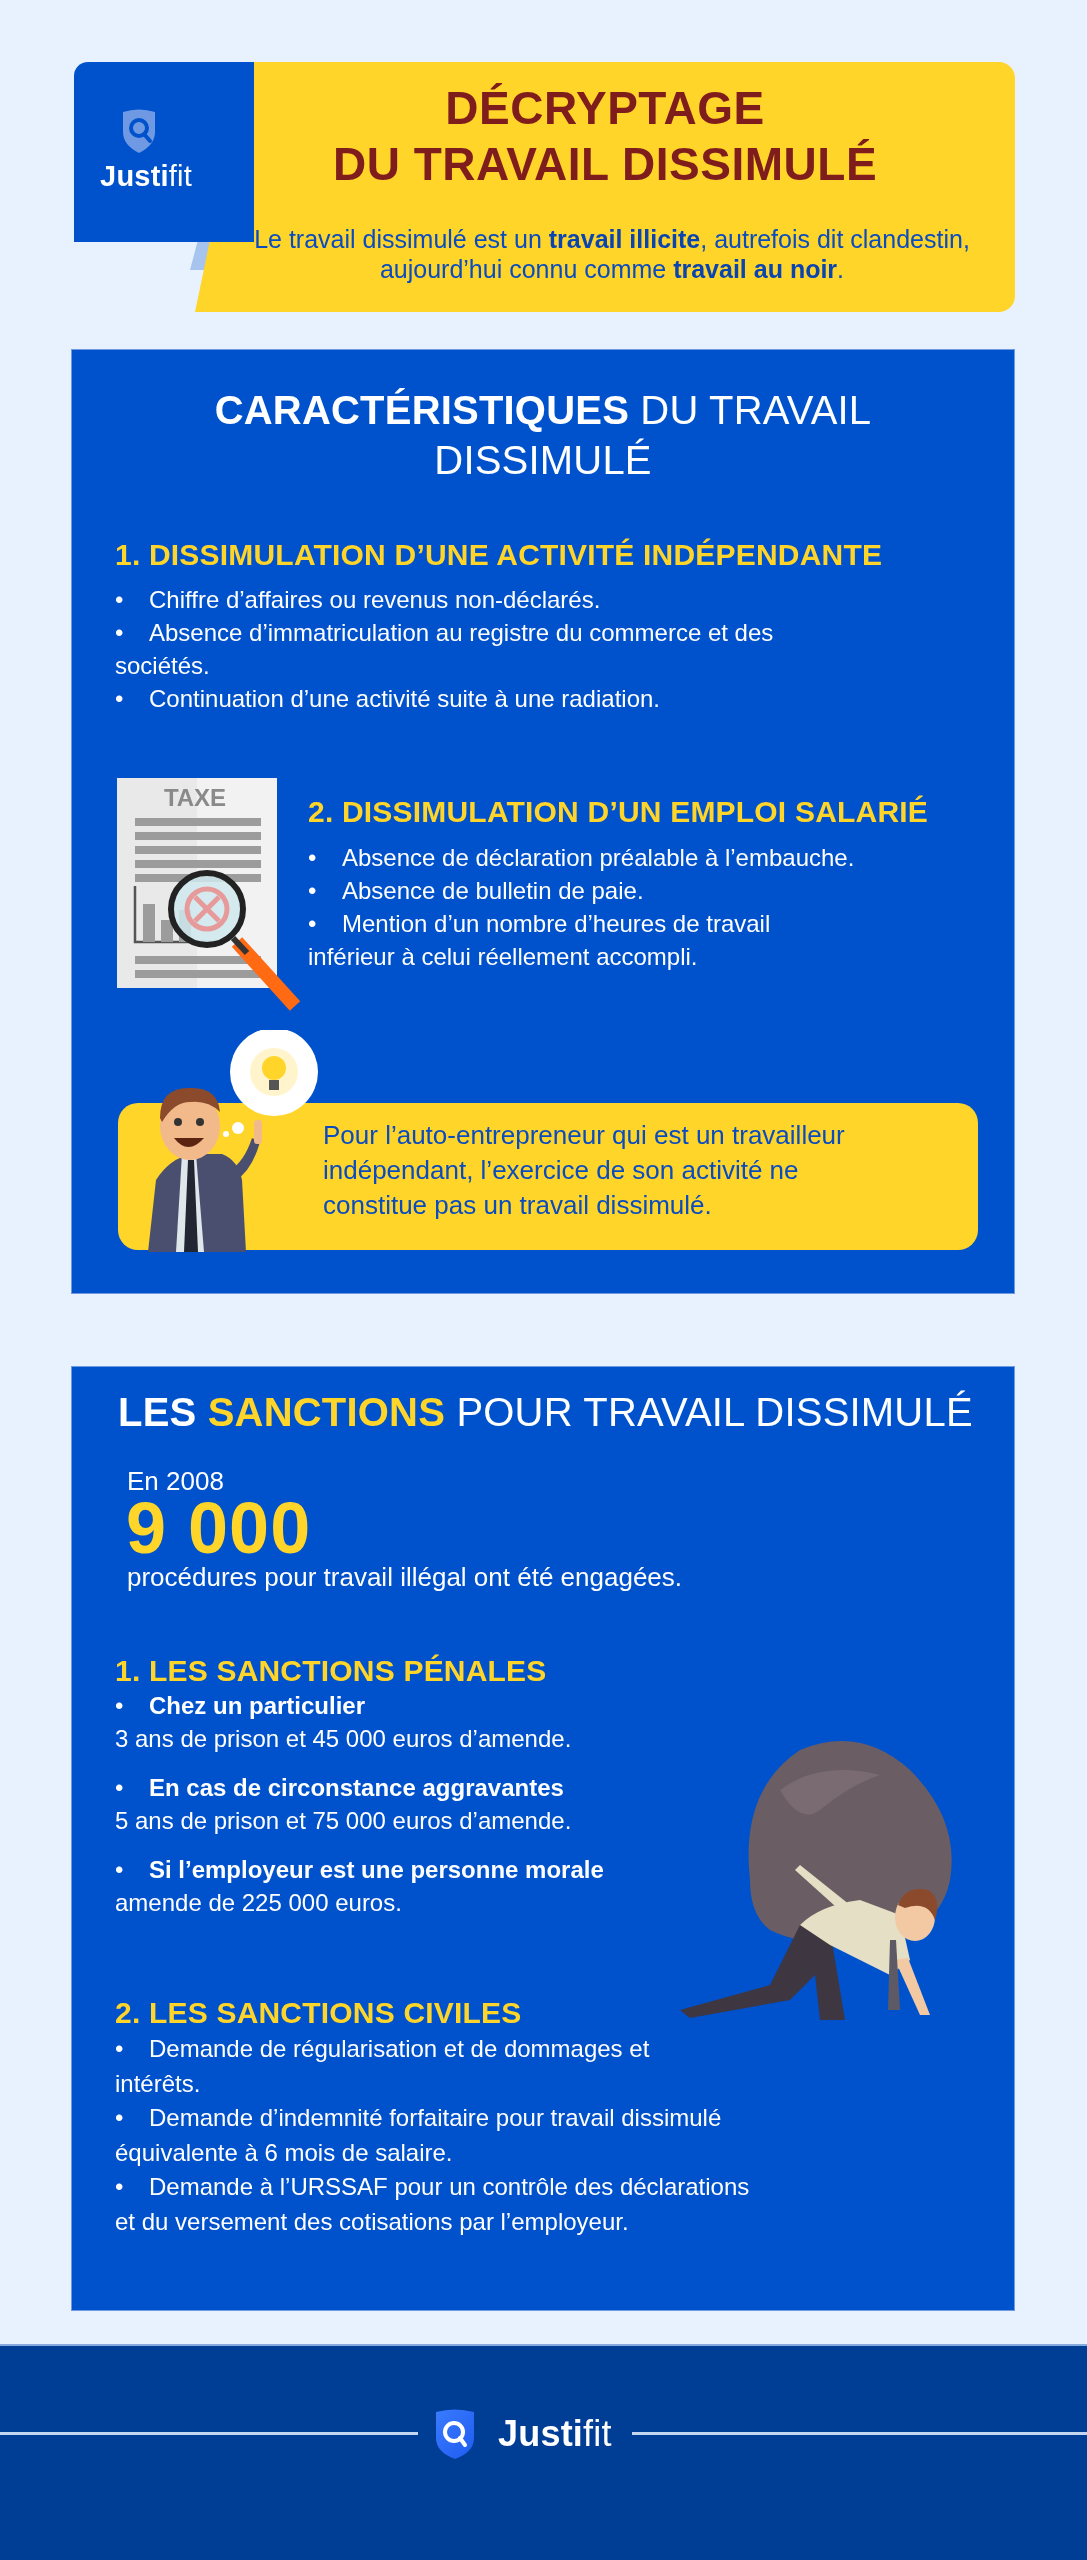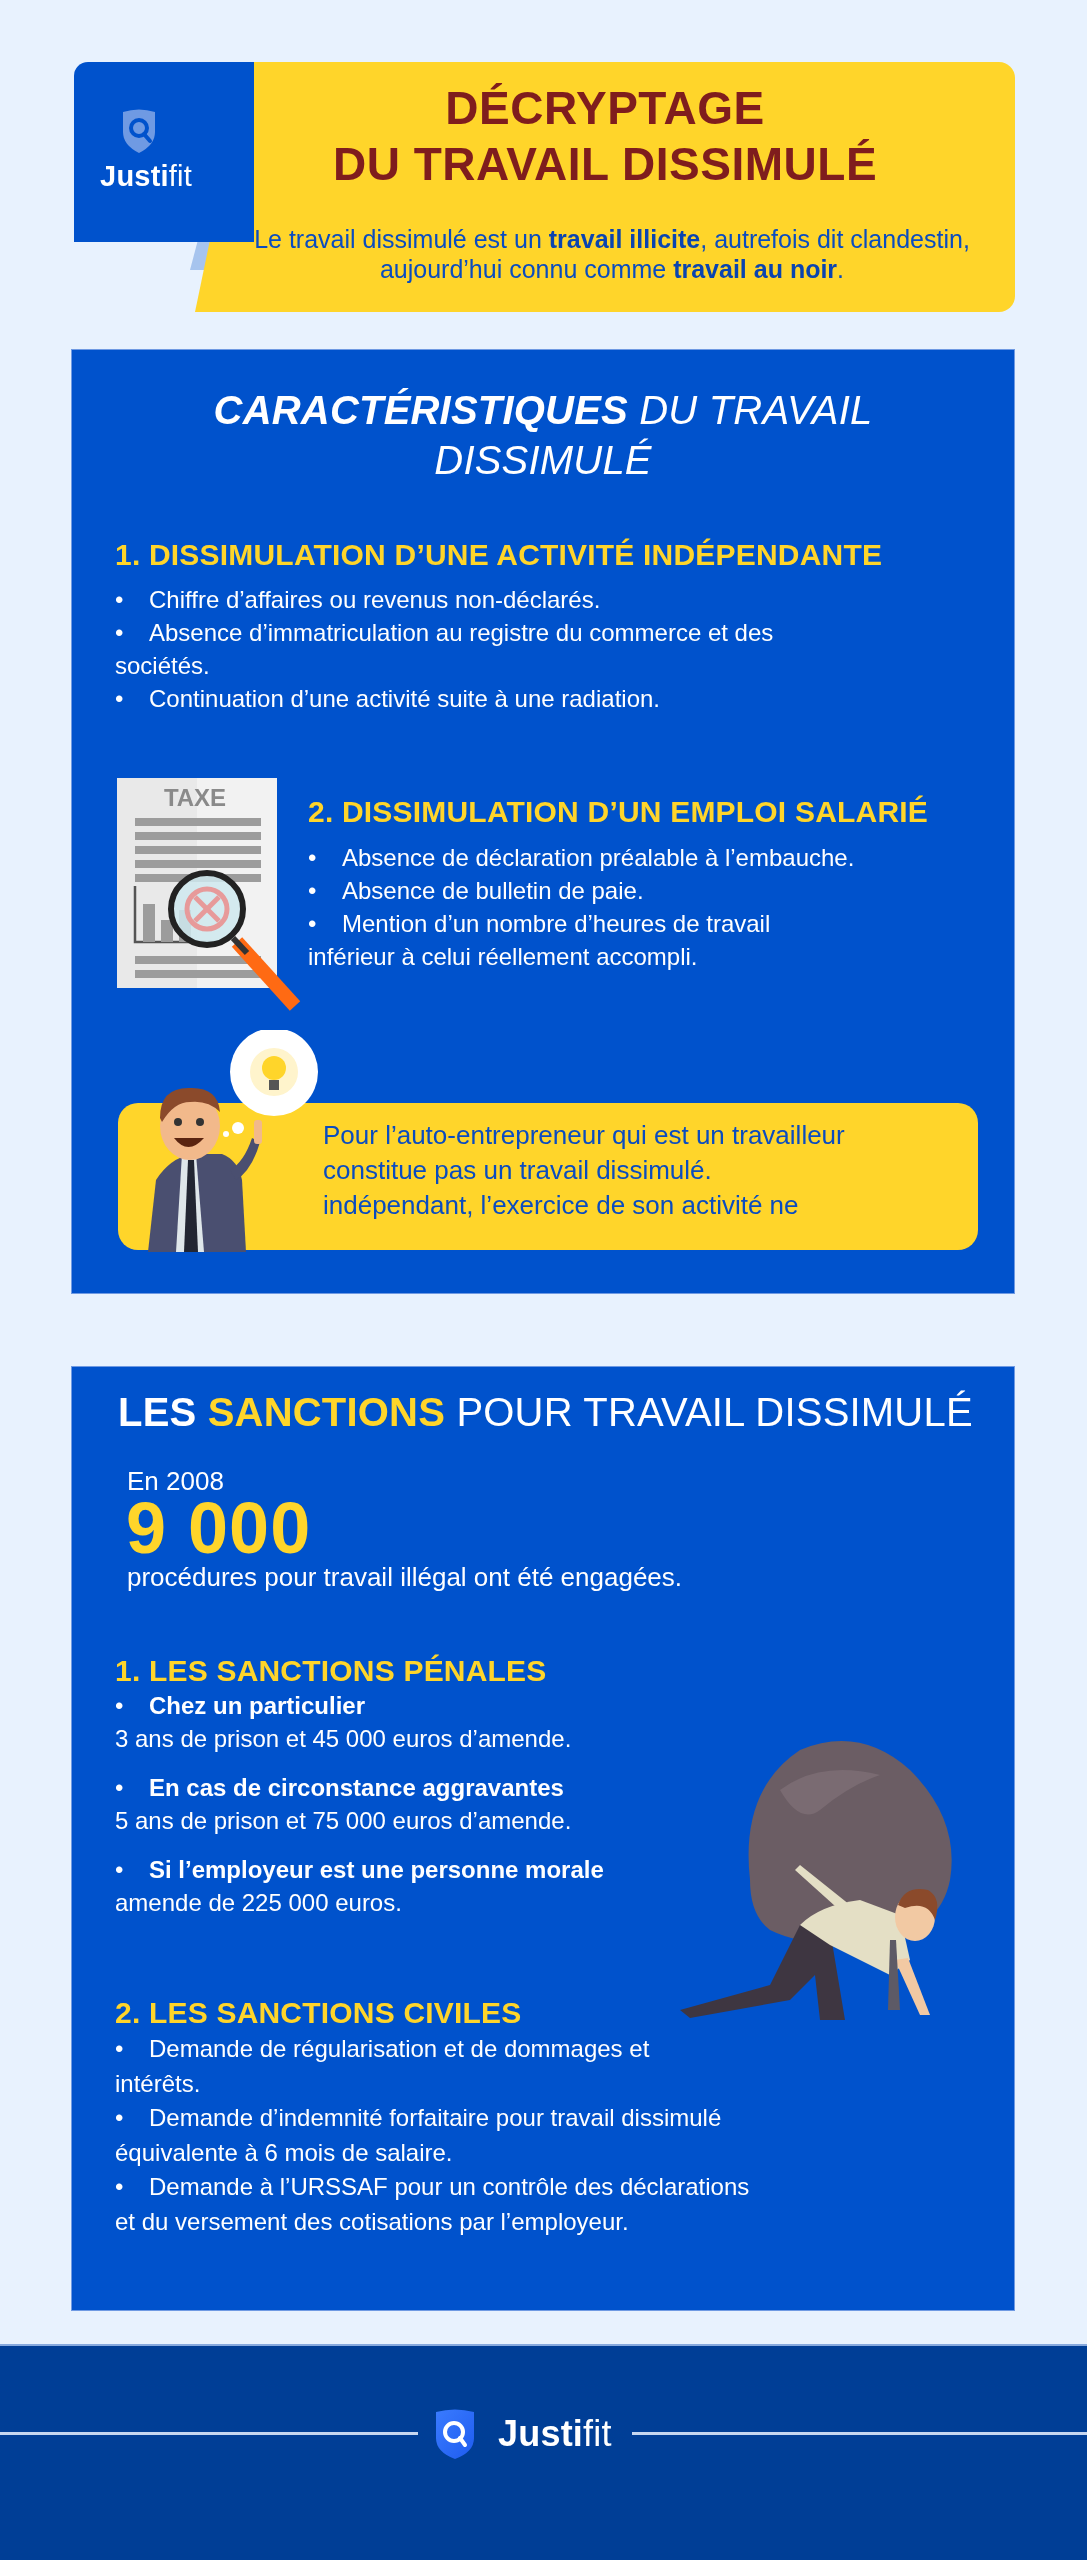--- a/index.html
+++ b/index.html
@@ -124,21 +124,21 @@
   </div>
 
   <div class="hdr-sub">
     <span>Le travail dissimulé est un </span><b>travail illicite</b><span>, autrefois dit clandestin,</span><br>
     <span>aujourd’hui connu comme </span><b>travail au noir</b><span>.</span>
   </div>
 </div>
 
 <div class="card card1"></div>
 
-<div class="card-title" style="left:72px; top:385px; width:942px;font-style:italic;">
+<div class="card-title" style="left:72px; top:385px; width:942px;">
   <b>CARACTÉRISTIQUES</b><span class="thin"> DU TRAVAIL</span><br>
   <span class="thin">DISSIMULÉ</span>
 </div>
 
 <div class="sec-h" style="left:115px; top:536px;">1. DISSIMULATION D’UNE ACTIVITÉ INDÉPENDANTE</div>
 
 <div class="txt" style="left:115px; top:583px; width:880px;">
   <div><span class="bul">•</span><span>Chiffre d’affaires ou revenus non-déclarés.</span></div>
   <div><span class="bul">•</span><span>Absence d’immatriculation au registre du commerce et des</span></div>
   <div><span>sociétés.</span></div>
@@ -197,22 +197,22 @@
 
   <ellipse cx="60" cy="96" rx="30" ry="34" fill="#f2b98b"></ellipse>
   <path d="M30 88 Q30 56 62 58 Q88 58 90 82 Q78 70 60 72 Q44 72 32 92 Z" fill="#8b4a2b"></path>
   <circle cx="48" cy="92" r="4" fill="#333"></circle>
   <circle cx="70" cy="92" r="4" fill="#333"></circle>
   <path d="M44 108 Q58 126 74 108 Z" fill="#5a2410"></path>
 </svg>
 
 <div class="tip-text">
   <div>Pour l’auto-entrepreneur qui est un travailleur</div>
+  <div>indépendant, l’exercice de son activité ne</div>
   <div>constitue pas un travail dissimulé.</div>
-  <div>indépendant, l’exercice de son activité ne</div>
 </div>
 
 <div class="card card2"></div>
 
 <div class="card-title" style="left:118px; top:1387px; width:880px; text-align:left;">
   <b>LES </b><span class="yel">SANCTIONS</span><span class="thin"> POUR TRAVAIL DISSIMULÉ</span>
 </div>
 
 <div class="big-year">En 2008</div>
 <div class="big-num">9 000</div>

